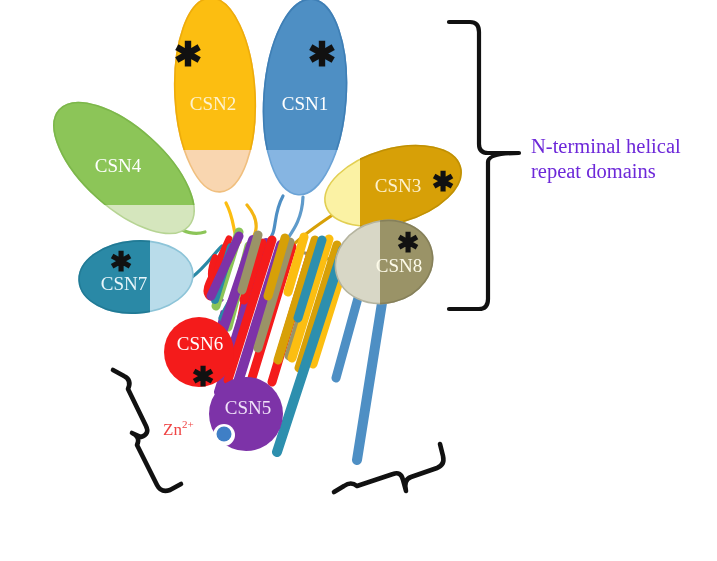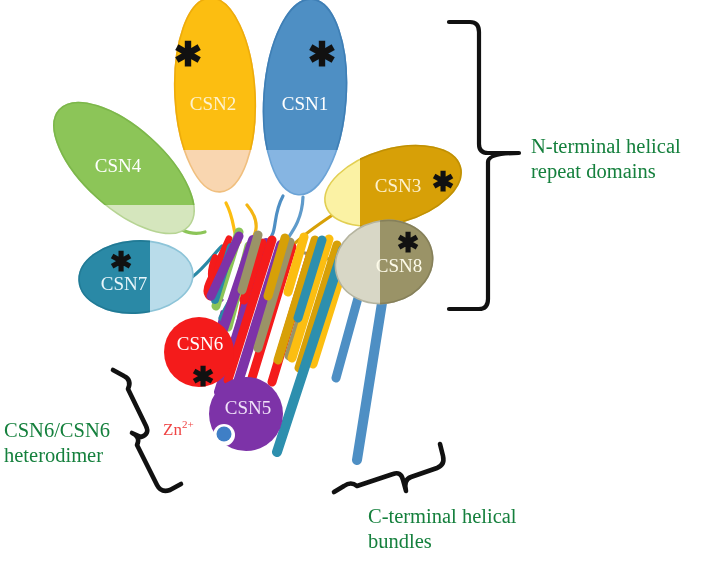--- a/index.html
+++ b/index.html
@@ -3,21 +3,21 @@
 <meta charset="utf-8">
 <style>
   html,body{margin:0;padding:0;background:#ffffff;}
   body{width:717px;height:561px;overflow:hidden;
        font-family:"Liberation Serif","DejaVu Serif",serif;}
   #stage{position:relative;width:717px;height:561px;background:#fff;}
   svg#fig{position:absolute;left:0;top:0;width:717px;height:561px;display:block;}
   .lbl{font-family:"Liberation Serif","DejaVu Serif",serif;}
   .subunit-label{font-size:19px;font-weight:400;}
   .ann-text{position:absolute;font-family:"Liberation Serif","DejaVu Serif",serif;
-            font-size:20.5px;color:#15803d;line-height:1.22;white-space:pre-line;}
+            font-size:20.5px;color:#6d28d9;line-height:1.22;white-space:pre-line;}
   .zn-text{position:absolute;font-family:"Liberation Serif","DejaVu Serif",serif;
            font-size:17px;color:#ef4444;}
   .zn-text sup{font-size:11px;vertical-align:super;}
 </style>
 </head>
 <body>
 
 <div id="stage">
 
   <svg id="fig" viewBox="0 0 717 561">
@@ -223,23 +223,19 @@
     <g fill="none" stroke="#111" stroke-width="4.6" stroke-linecap="round" stroke-linejoin="round">
       <path d="M334,492 L344,486 Q351,481 357,486 L393,474 Q401,471 403,480 L406,491
                Q403,480 411,477 L437,468 Q445,465 443,456 L440,444"></path>
     </g>
 
   </svg>
 
   <div class="ann-text" style="left:531px;top:134px;width:186px;">N-terminal helical
 repeat domains</div>
 
-  <div class="ann-text" style="left:4px;top:418px;width:160px;">CSN6/CSN6
-heterodimer</div>
-
-  <div class="ann-text" style="left:368px;top:504px;width:230px;">C-terminal helical
-bundles</div>
+
 
   <div class="zn-text" style="left:163px;top:418px;">
     <span>Zn</span><sup>2+</sup>
   </div>
 
 </div>
 
 </body></html>

